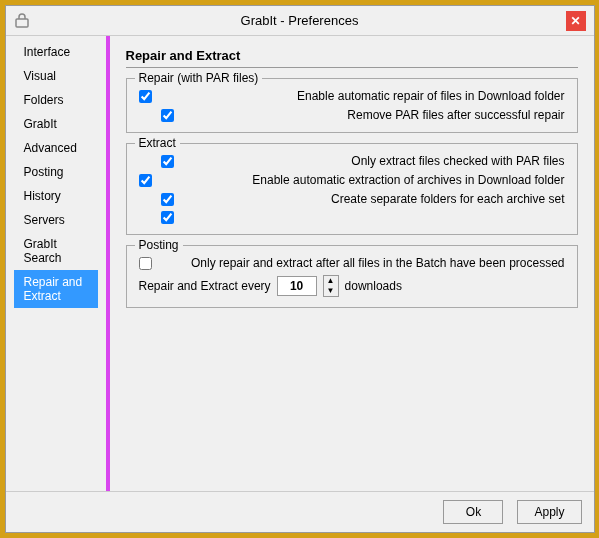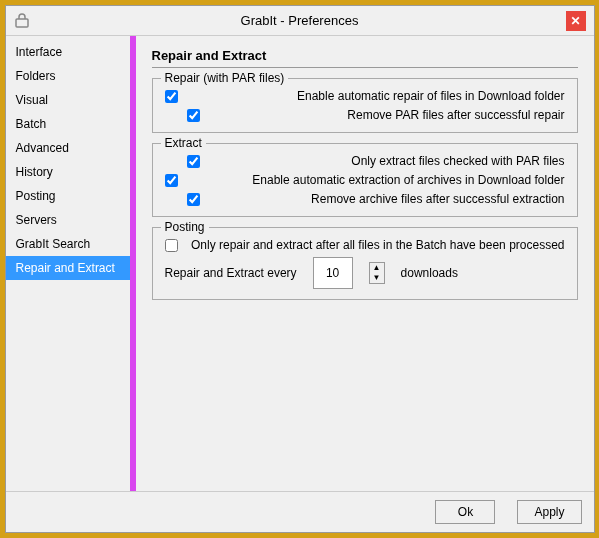--- a/index.html
+++ b/index.html
@@ -57,24 +57,24 @@
       align-items: center;
       justify-content: center;
       font-weight: bold;
     }
     .content {
       display: flex;
       flex: 1;
       overflow: hidden;
     }
     .sidebar {
-      width: 130px;
-      background: #f0f0f0;
-      border-right: 6px solid #d946ef;
-      padding: 4px 0;
+      width: 104px;
+      background: #f0f0f0;
+      border-right: 4px solid #d946ef;
+      padding: 4px 8px;
     }
     .sidebar-item {
       padding: 5px 10px;
       cursor: pointer;
       color: #000;
       font-size: 12px;
     }
     .sidebar-item.active {
       background: #3399ff;
       color: white;
@@ -130,46 +130,47 @@
     }
     .indented {
       padding-left: 22px;
     }
     .footer {
       display: flex;
       justify-content: flex-end;
       padding: 8px 12px;
       background: #f0f0f0;
       border-top: 1px solid #ccc;
-      gap: 22px;
+      gap: 14px;
     }
     .footer-btn {
       padding: 4px 16px;
       font-size: 12px;
       background: #f0f0f0;
       border: 1px solid #999;
       cursor: pointer;
       min-width: 60px;
     }
     .spinner-row {
       display: flex;
       align-items: center;
-      gap: 16px;
+      gap: 6px;
       margin-top: 4px;
     }
     .spinner-label {
       font-size: 12px;
     }
     .spinner-input {
       width: 40px;
-      height: 32px;
+      height: 20px;
       border: 1px solid #999;
       text-align: center;
       font-size: 12px;
       padding: 0 2px;
+      font-weight: bold;
     }
     .spinner-buttons {
       display: flex;
       flex-direction: column;
       border: 1px solid #999;
     }
     .spinner-up, .spinner-down {
       width: 14px;
       height: 10px;
       background: #f0f0f0;
@@ -202,26 +203,26 @@
       </svg>
     </div>
     <span class="title-bar-title">GrabIt - Preferences</span>
     <button class="close-btn">✕</button>
   </div>
 
   <div class="content">
     <div class="sidebar">
 
     <div class="sidebar-item">Interface</div>
+        <div class="sidebar-item">Visual</div>
         <div class="sidebar-item">Folders</div>
-        <div class="sidebar-item">Visual</div>
-        <div class="sidebar-item">Batch</div>
+        <div class="sidebar-item">GrabIt</div>
         <div class="sidebar-item">Advanced</div>
+        <div class="sidebar-item">Posting</div>
         <div class="sidebar-item">History</div>
-        <div class="sidebar-item">Posting</div>
         <div class="sidebar-item">Servers</div>
         <div class="sidebar-item">GrabIt Search</div>
         <div class="sidebar-item active">Repair and Extract</div>
       </div>
     <div class="main">
       <div class="section-title">Repair and Extract</div>
 
       <div class="group-box group-box-repair">
         <span class="group-box-title">Repair (with PAR files)</span>
         <div class="checkbox-row">
@@ -238,22 +239,25 @@
         <span class="group-box-title">Extract</span>
         <div class="checkbox-row indented">
           <input type="checkbox" id="extract1" checked="" style="">
           <label for="extract1">Only extract files checked with PAR files</label>
         </div>
         <div class="checkbox-row">
           <input type="checkbox" id="extract0" checked="" style="">
           <label for="extract0">Enable automatic extraction of archives in Download folder</label>
         </div>
         <div class="checkbox-row indented">
+          <input type="checkbox" id="extract2" checked="" style="">
+          <label for="extract2">Create separate folders for each archive set</label>
+        </div>
+        <div class="checkbox-row indented">
           <input type="checkbox" id="extract3" checked="" style="">
-          <label for="extract3">Remove archive files after successful extraction</label>
         </div>
       </div>
 
       <div class="group-box group-box-triggers">
         <span class="group-box-title">Posting</span>
         <div class="checkbox-row">
           <input type="checkbox" id="batch0" style="">
           <label for="batch0">Only repair and extract after all files in the Batch have been processed</label>
         </div>
         <div class="spinner-row">

